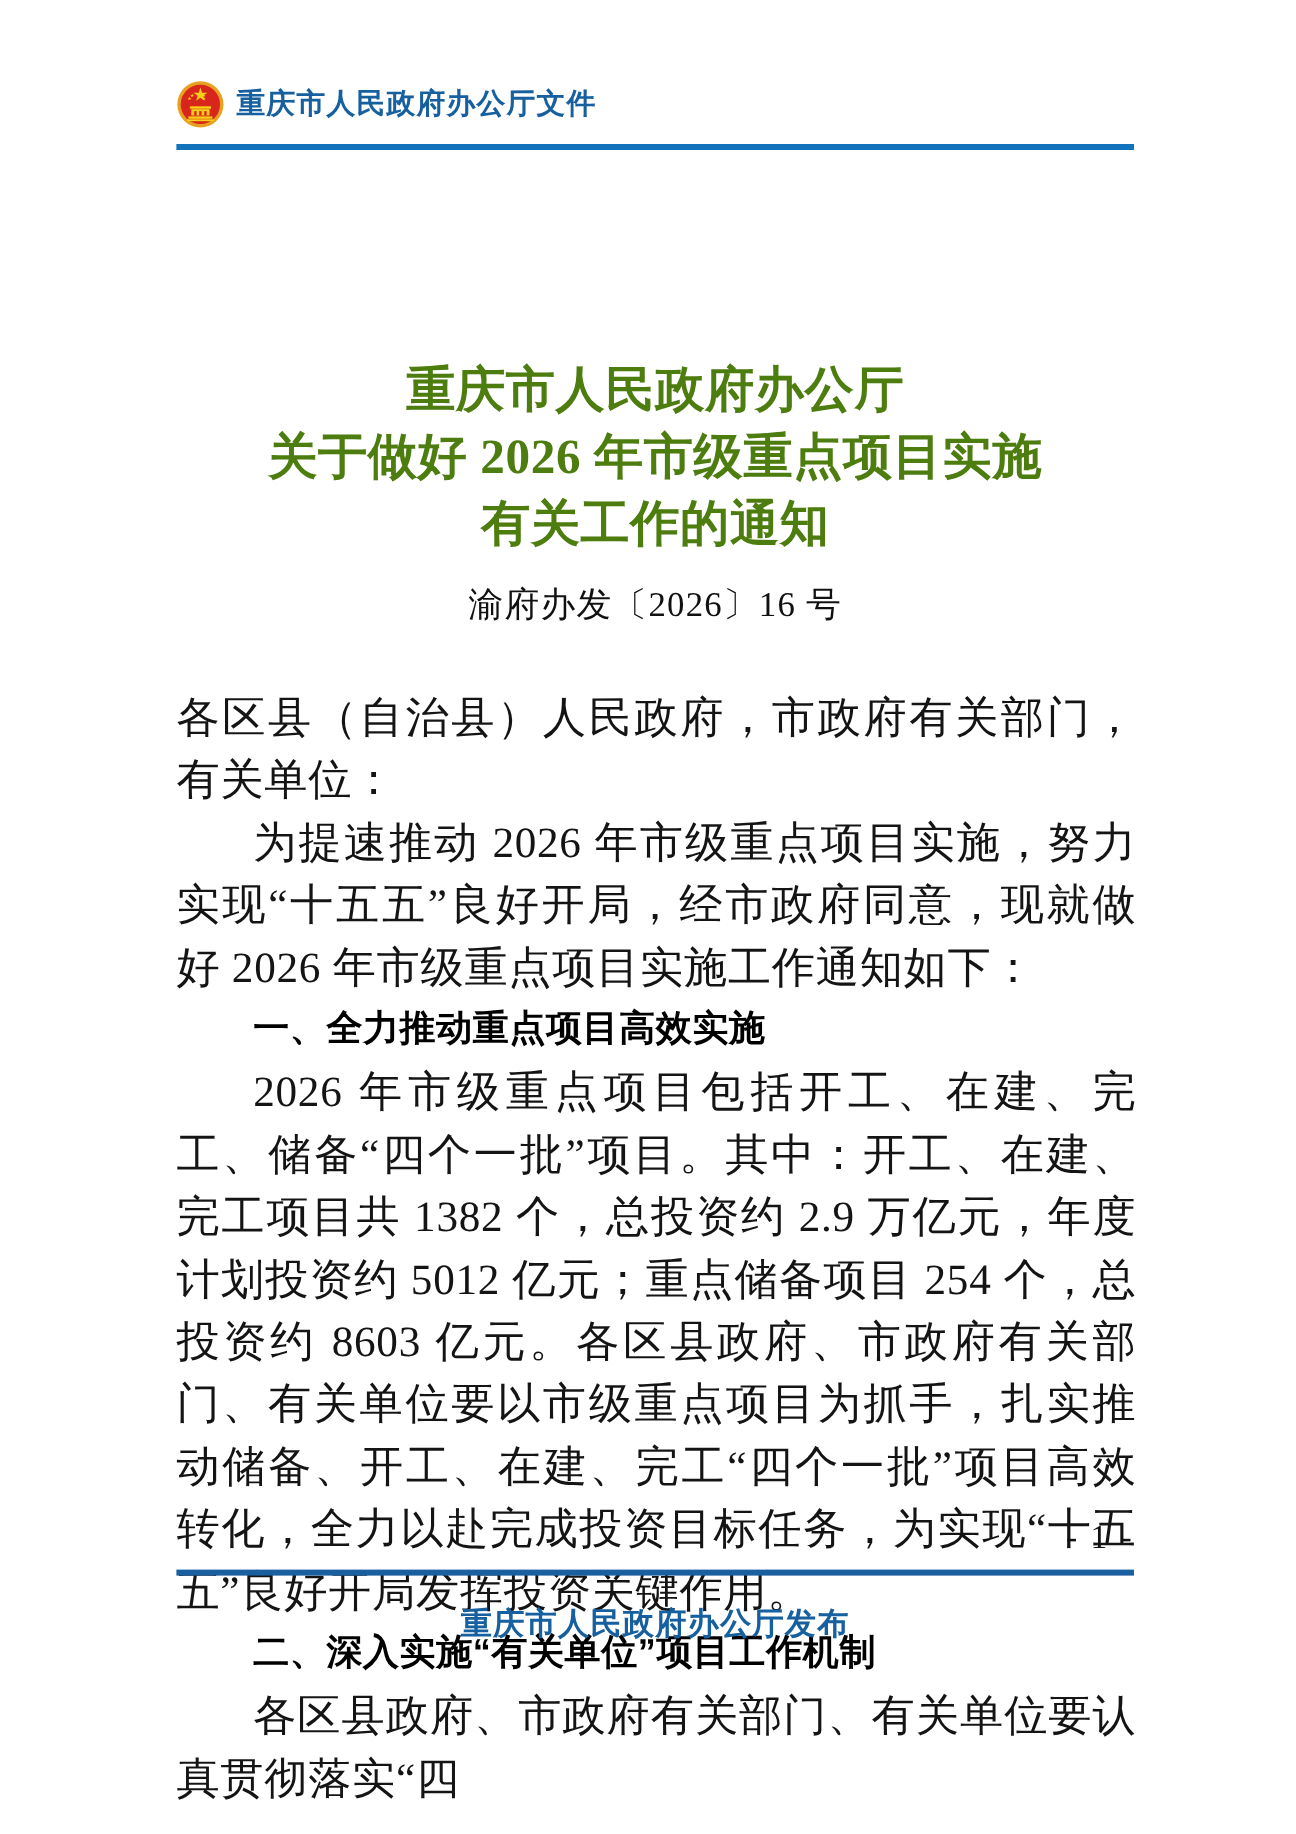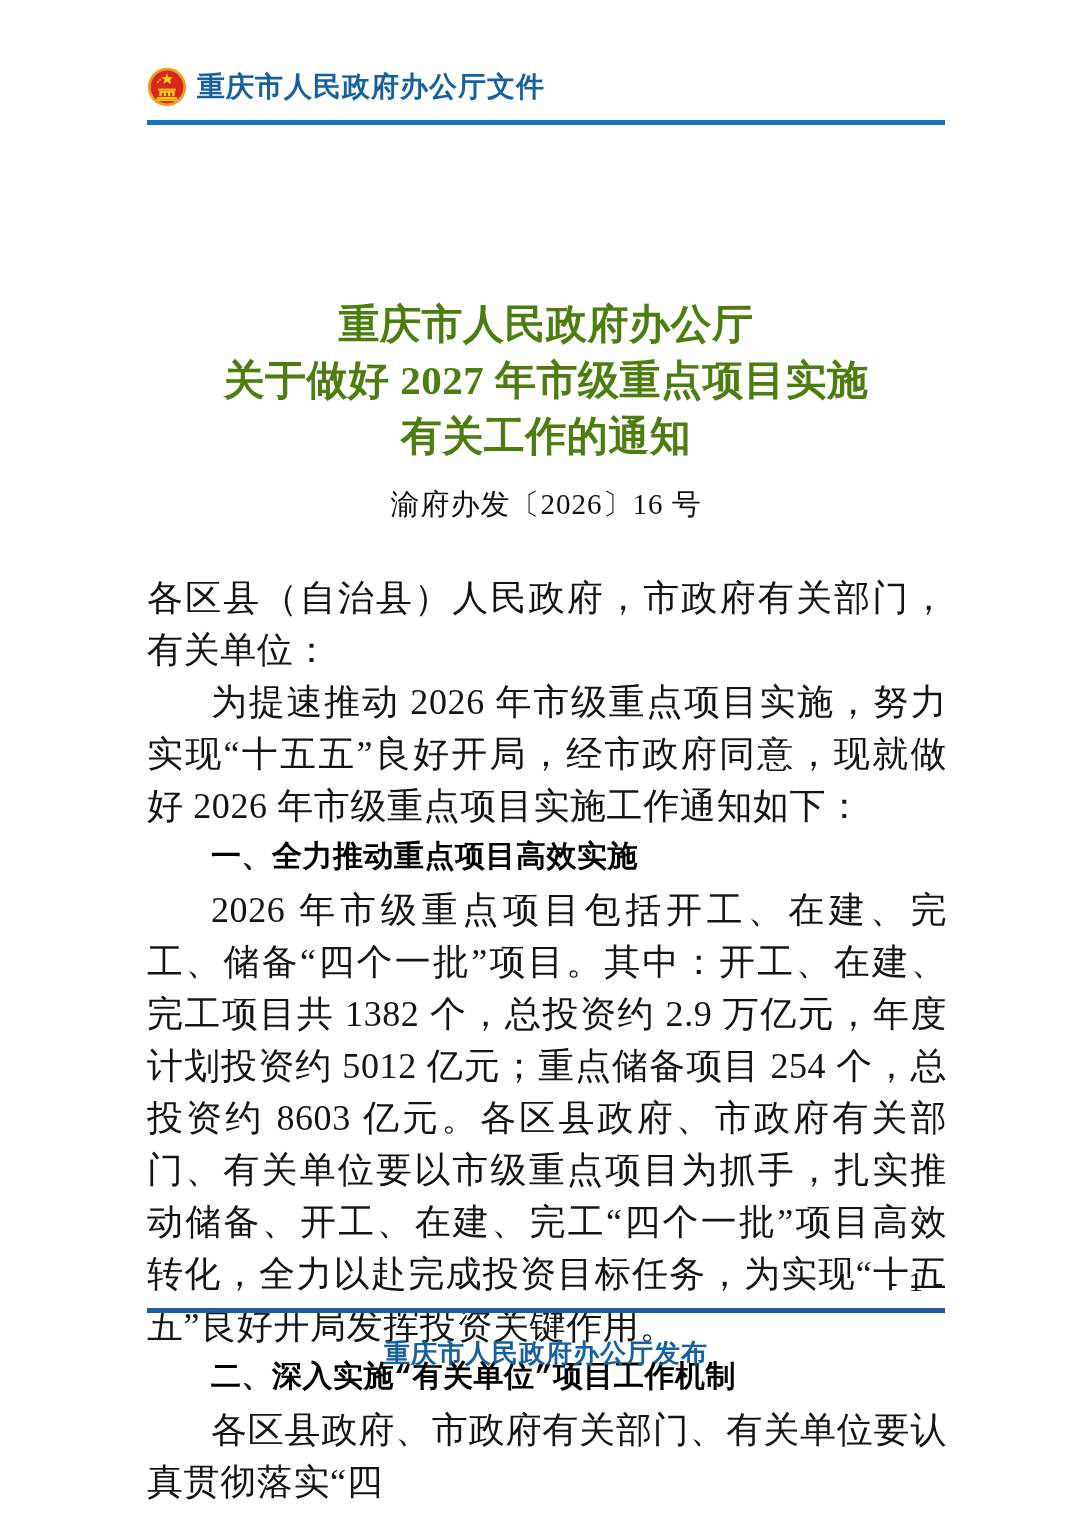--- a/index.html
+++ b/index.html
@@ -39,21 +39,21 @@
   .emblem {
     width: 40px;
     height: 40px;
     flex: 0 0 40px;
     display: block;
   }
 
   .header-title {
     font-family: "Liberation Serif", "DejaVu Serif", serif;
     font-weight: 700;
-    font-size: 28px;
+    font-size: 24px;
     line-height: 1.12;
     letter-spacing: 1px;
     color: #16609f;
     white-space: nowrap;
   }
 
   .rule-top {
     position: absolute;
     left: 147px;
     top: 120px;
@@ -109,21 +109,21 @@
     text-align: justify;
     text-justify: inter-ideograph;
     text-indent: 0;
   }
 
   .para.indent {
     text-indent: 64px;
   }
 
   .heading {
-    font-family: Liberation Mono, monospace;
+    font-family: Liberation Sans, sans-serif;
     font-weight: 700;
     font-size: 30px;
     line-height: 52px;
     letter-spacing: 0.5px;
     color: #000000;
     text-indent: 64px;
     margin: 0;
   }
 
   
@@ -188,21 +188,21 @@
       <rect x="25" y="75" width="50" height="5" fill="#f5d017"></rect>
       <rect x="22" y="81" width="56" height="4" fill="#f5d017"></rect>
     </svg>
     <div class="header-title">重庆市人民政府办公厅文件</div>
   </div>
 
   <div class="rule-top"></div>
 
   <div class="title-block">
     <div class="doc-title-line">重庆市人民政府办公厅</div>
-    <div class="doc-title-line">关于做好 2027 年市级重点项目实施</div>
+    <div class="doc-title-line">关于做好 2026 年市级重点项目实施</div>
     <div class="doc-title-line">有关工作的通知</div>
     <div class="doc-number">渝府办发〔2026〕16 号</div>
   </div>
 
   <div class="body-block">
     <p class="para">各区县（自治县）人民政府，市政府有关部门，有关单位：</p>
     <p class="para indent">为提速推动 2026 年市级重点项目实施，努力实现“十五五”良好开局，经市政府同意，现就做好 2026 年市级重点项目实施工作通知如下：</p>
     <p class="heading">一、全力推动重点项目高效实施</p>
     <p class="para indent">2026 年市级重点项目包括开工、在建、完工、储备“四个一批”项目。其中：开工、在建、完工项目共 1382 个，总投资约 2.9 万亿元，年度计划投资约 5012 亿元；重点储备项目 254 个，总投资约 8603 亿元。各区县政府、市政府有关部门、有关单位要以市级重点项目为抓手，扎实推动储备、开工、在建、完工“四个一批”项目高效转化，全力以赴完成投资目标任务，为实现“十五五”良好开局发挥投资关键作用。</p>
     <p class="heading">二、深入实施“有关单位”项目工作机制</p>

